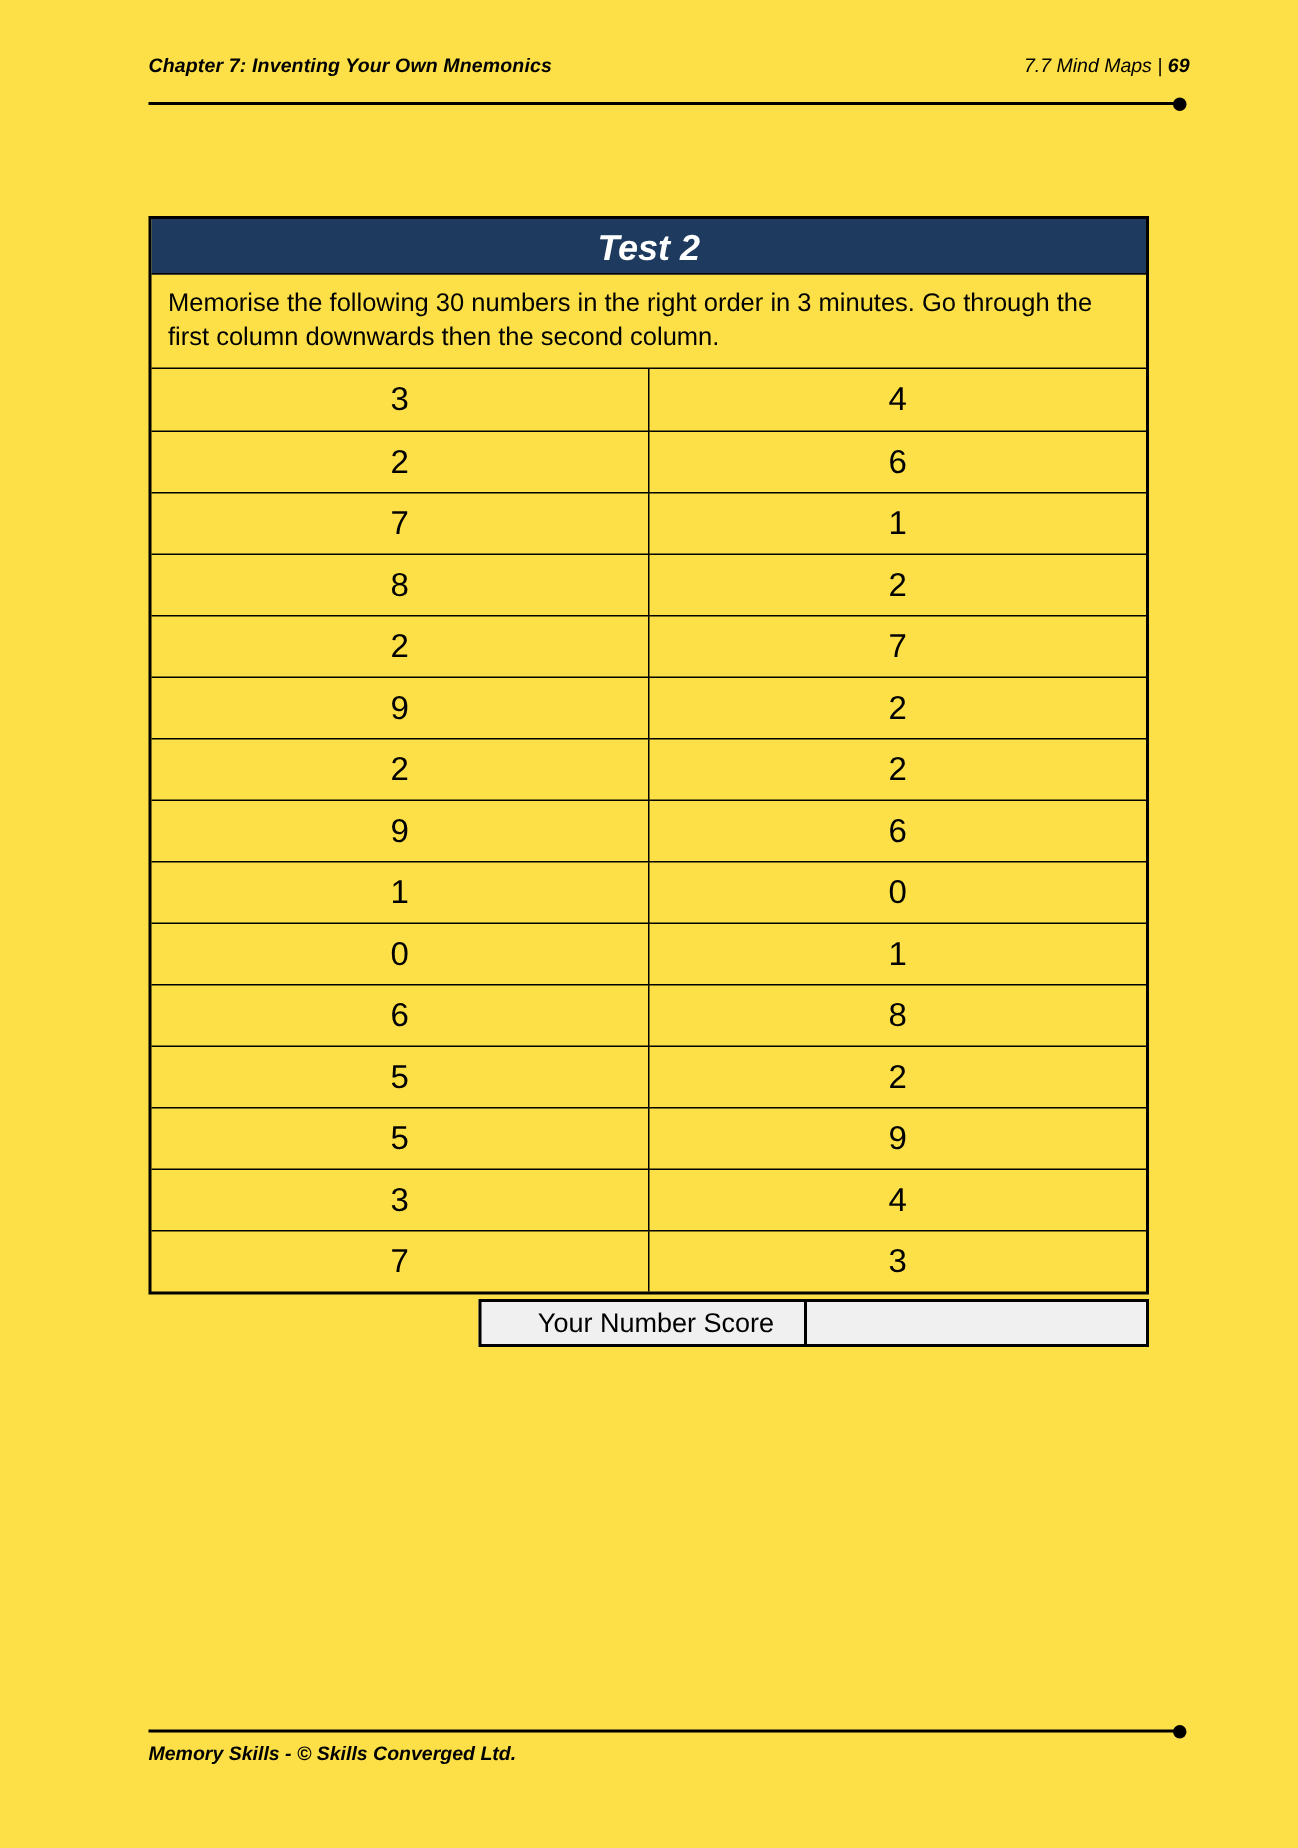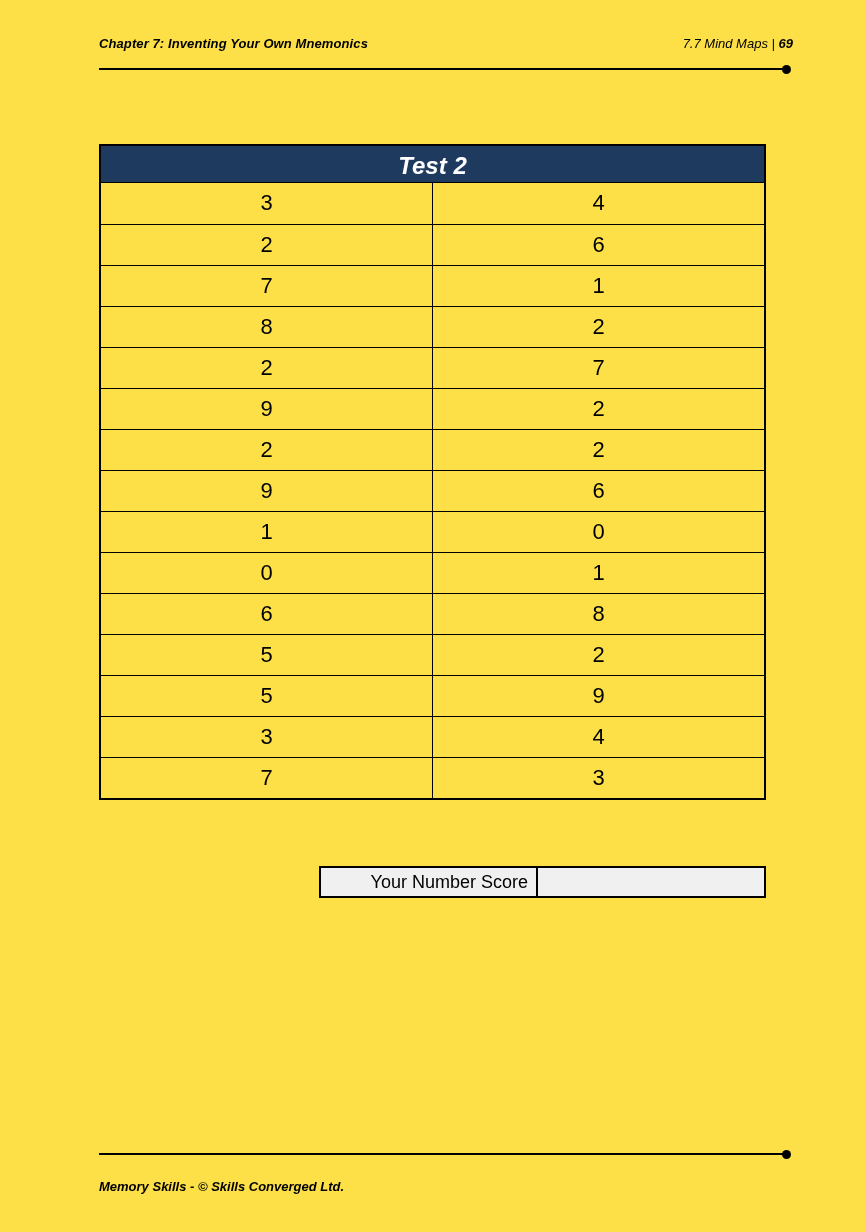--- a/index.html
+++ b/index.html
@@ -33,21 +33,21 @@
     position: absolute; right: -4px; top: -5.5px;
     width: 9px; height: 9px; border-radius: 50%;
     background: var(--border, #000);
   }
   .header-rule { top: 68px; }
   .footer-rule { top: 1153px; }
 
   
   .footer-text {
     position: absolute; left: 99px; top: 1161px;
-    font-size: 13px; font-weight: bold; font-style: italic; margin-top: 18px;
+    font-size: 13px; font-weight: bold; font-style: italic;
   }
 
   
   .test-table {
     position: absolute; left: 99px; top: 144px; width: 667px;
     border: 2px solid var(--border, #000);
   }
   .title-bar {
     height: 37px;
     background: var(--title-bar-bg, #1F3A5F);
@@ -87,21 +87,21 @@
   }
   .score-label, .score-value {
     height: 32px;
     background: var(--score-cell-bg, #F0F0F0);
     border: 2px solid var(--border, #000);
     display: flex; align-items: center;
   }
   .score-label {
     width: 219px;
     justify-content: flex-end;
-    padding-right: 8px;
+    padding-right: 20px;
     font-size: 18px;
   }
   .score-value {
     width: 228px;
     border-left: none;
     justify-content: flex-start;
     padding-left: 8px;
     font-size: 18px;
   }
 </style>
@@ -119,20 +119,21 @@
   </div>
 
   <div class="rule header-rule">
     <span class="dot"></span>
   </div>
 
   <div class="test-table">
     <div class="title-bar">
       <span class="title-text">Test 2</span>
     </div>
+    <div class="instruction">Memorise the following 30 numbers in the right order in 3 minutes. Go through the first column downwards then the second column.</div>
     <table class="numbers">
       <tbody>
           <tr>
             <td>3</td>
             <td>4</td>
           </tr>
           <tr>
             <td>2</td>
             <td>6</td>
           </tr>

